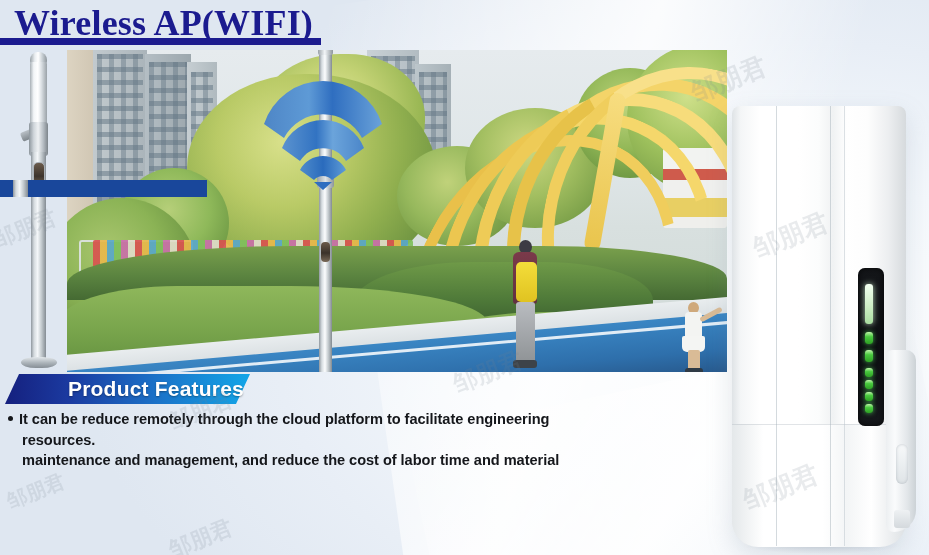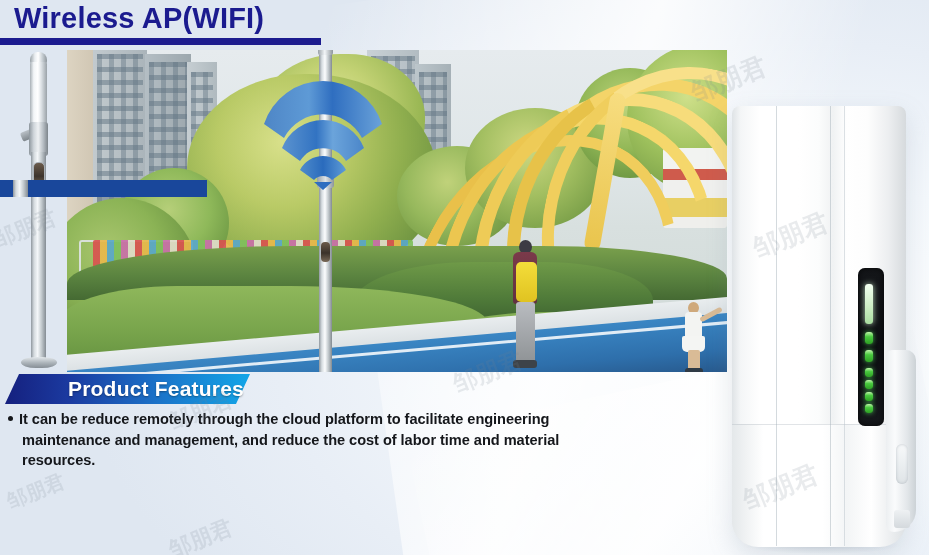--- a/index.html
+++ b/index.html
@@ -22,23 +22,23 @@
   }
   .sheen2{
     position:absolute;left:430px;top:380px;width:520px;height:300px;
     background:linear-gradient(135deg, rgba(255,255,255,0) 0%, rgba(255,255,255,.9) 45%, rgba(214,226,240,.35) 100%);
     transform:rotate(-12deg);pointer-events:none;
   }
 
   
   .title{
     position:absolute;left:14px;top:2px;
-    font-size:29px;font-weight:bold;letter-spacing:.2px;
+    font-size:36px;font-weight:bold;letter-spacing:.2px;
     color:#1b1b8f;white-space:nowrap;
-    font-family:Liberation Sans, sans-serif;
+    font-family:Liberation Serif, serif;
   }
   .title-rule{
     position:absolute;left:0px;top:38px;width:321px;height:7px;
     background:#1b1b8f;
   }
 
   
   .pole-wrap{position:absolute;left:18px;top:52px;width:42px;height:318px;}
   .pole-top{
     position:absolute;left:12px;top:0px;width:17px;height:12px;border-radius:8px 8px 3px 3px;
@@ -517,22 +517,22 @@
   <div class="pf-banner"></div>
   <div class="pf-text">Product Features</div>
 
   <div class="features">
 
 
 
     <div class="feat">
       <span class="dot"></span>
       <span>It can be reduce remotely through the cloud platform to facilitate engineering</span>
+      <span class="l2">resources.</span>
       <span class="l2">maintenance and management, and reduce the cost of labor time and material</span>
-      <span class="l2">resources.</span>
     </div>
 
   </div>
 
   <div class="device">
     <div class="dev-shadow"></div>
     <div class="dev-body"></div>
     <div class="dev-lower"></div>
     <div class="dev-seam s1"></div>
     <div class="dev-seam s2"></div>

